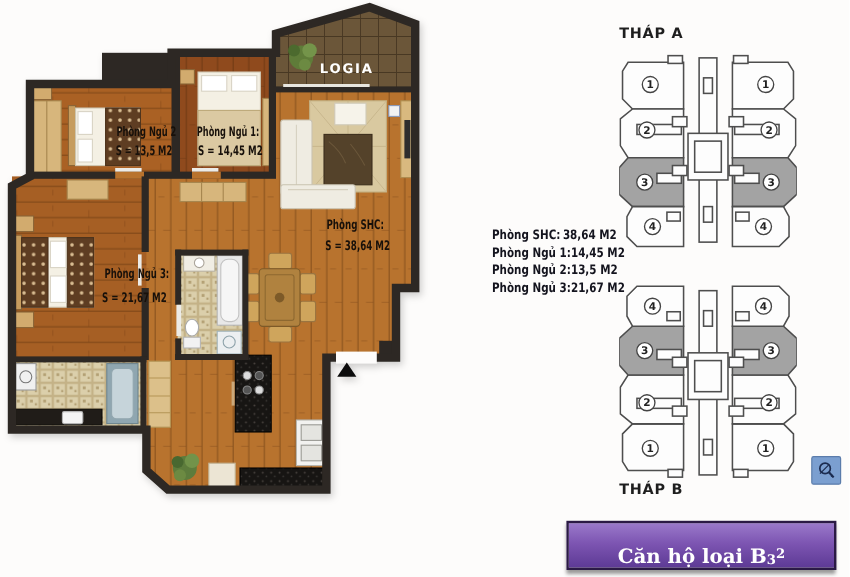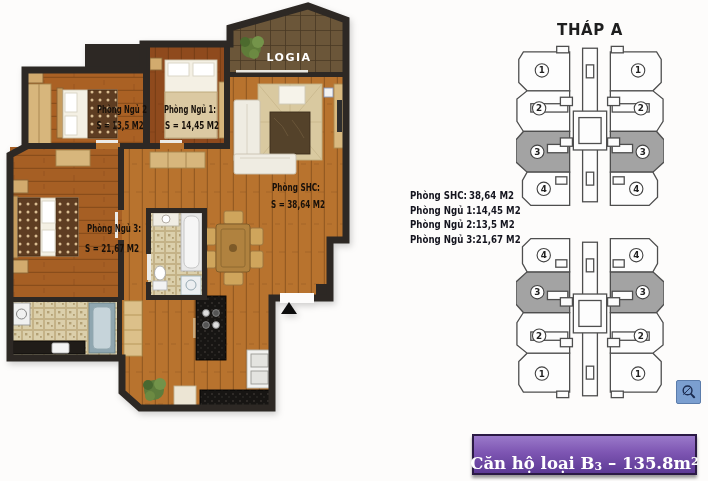--- a/index.html
+++ b/index.html
@@ -6,22 +6,22 @@
   .stage{position:relative;width:708px;height:481px;background:#fdfcfb;overflow:hidden;
          font-family:"DejaVu Sans","Liberation Sans",sans-serif;}
   .fp-svg{position:absolute;left:0;top:0;width:360px;height:420px;
           filter:drop-shadow(2px 3px 3px rgba(0,0,0,0.18));}
   
   .arealist{position:absolute;left:410px;top:189px;width:130px;
             transform:scaleX(0.80);transform-origin:0 0;}
   .arealist .row{display:flex;justify-content:space-between;white-space:nowrap;
                  font-size:10.8px;font-weight:bold;color:#14141e;line-height:14.6px;}
   
-  .tower-label{position:absolute;width:148px;text-align:center;font-weight:bold;
-               font-size:15px;color:#1e1e1e;letter-spacing:0.6px;}
+  .tower-label{position:absolute;width:148px;font-weight:bold;
+               font-size:12px;color:#1e1e1e;letter-spacing:0.6px;}
   .tower-label-a{left:516px;top:21px;}
   .tower-label-b{left:516px;top:401px;}
   .tower-svg{position:absolute;left:516px;width:148px;}
   .tower-svg-a{top:37px;height:176px;}
   .tower-svg-b{top:236px;height:166px;}
   
   .mag-icon{position:absolute;left:676px;top:380px;width:23px;height:22px;
             background:#7b9fd0;border:1px solid #5b7cab;border-radius:2px;
             display:flex;align-items:center;justify-content:center;cursor:pointer;}
   
@@ -335,27 +335,28 @@
       <g>
           <circle cx="135" cy="105" r="7.2" fill="#ffffff" stroke="#444444" stroke-width="1.2"></circle>
           <text x="135" y="108.2" fill="#222222">2</text>
         </g>
       <g>
           <circle cx="132" cy="146" r="7.2" fill="#ffffff" stroke="#444444" stroke-width="1.2"></circle>
           <text x="132" y="149.2" fill="#222222">1</text>
         </g>
     </g>
   </svg>
+  <div class="tower-label tower-label-b">THÁP B</div>
 
   <div class="mag-icon">
     <svg width="18" height="17" viewBox="0 0 24 24">
       <circle cx="10" cy="9" r="6.2" fill="none" stroke="#1c2c50" stroke-width="2"></circle>
       <path d="M14.5,13.5 L20,19.5" stroke="#1c2c50" stroke-width="2.6" fill="none"></path>
       <path d="M4,15 L14,5" stroke="#1c2c50" stroke-width="1.4" fill="none"></path>
       <polygon points="20,19.5 16.5,18.5 19,16" fill="#1c2c50"></polygon>
     </svg>
   </div>
 
   <div class="banner">
-    <span>Căn hộ loại B</span><sub>3</sub><span> – 135.8m</span><sup>2</sup>
+    <span>Căn hộ loại B</span><sub>3</sub><sup>2</sup>
   </div>
 
 </div>
 
 </body></html>

